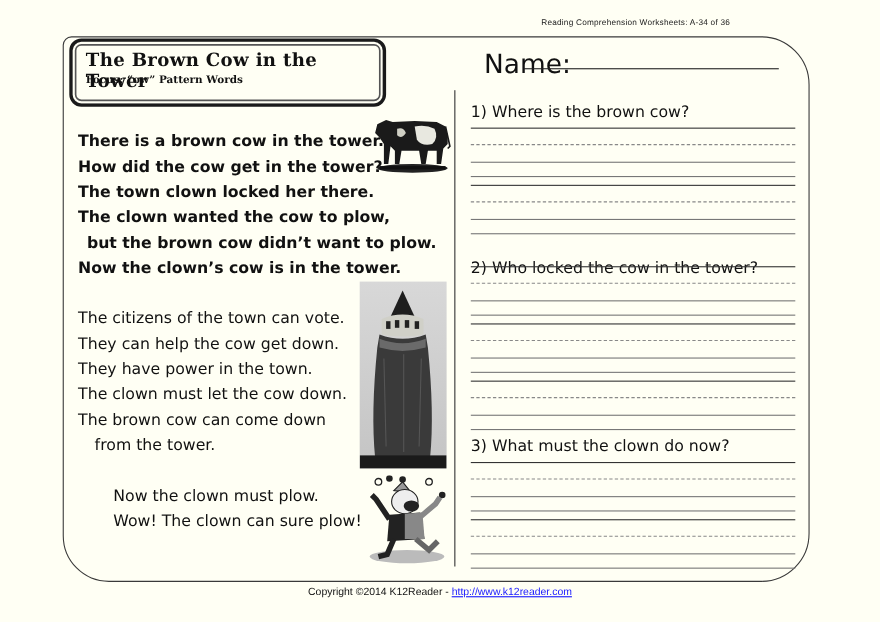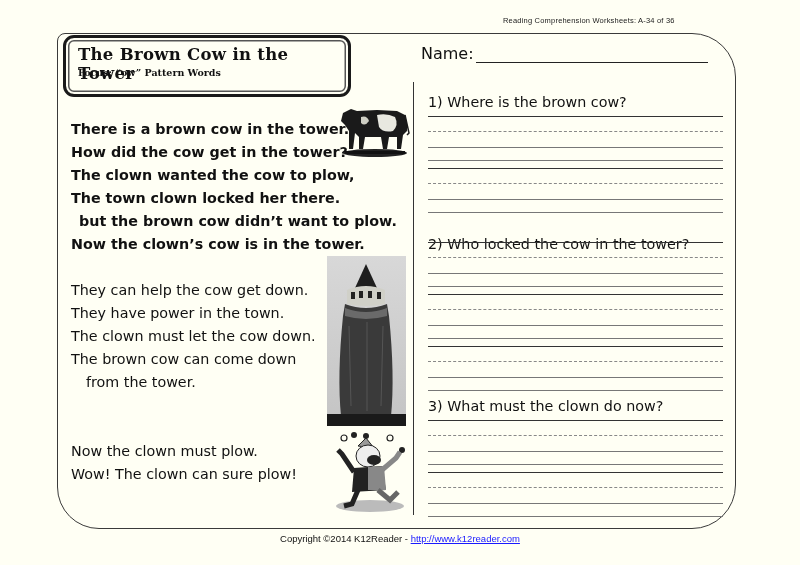--- a/index.html
+++ b/index.html
@@ -6,21 +6,20 @@
     body {
       width:800px; height:565px; position:relative; overflow:hidden;
       background:#fffff4;
       font-family:"DejaVu Sans", sans-serif;
       color:#111;
     }
     .header-ref {
       position:absolute; left:492px; top:16px;
       font-family:"Liberation Sans", sans-serif; font-size:7.5px; color:#222;
       letter-spacing:0.2px;
-      margin-left:11px;
     }
     .frame {
       position:absolute; left:57px; top:33px; width:679px; height:496px;
       border:1.5px solid #3a3a3a;
       border-radius:8px 44px 44px 42px;
       box-sizing:border-box;
     }
     .title-box {
       position:absolute; left:63px; top:35px; width:288px; height:62px;
       border:3px solid #1a1a1a; border-radius:11px;
@@ -30,21 +29,21 @@
     .title-main {
       position:absolute; left:12px; top:7px;
       font-family:"DejaVu Serif", serif; font-weight:bold; font-size:16.5px;
       letter-spacing:0.3px; color:#111;
     }
     .title-sub {
       position:absolute; left:12px; top:29px;
       font-family:"DejaVu Serif", serif; font-weight:bold; font-size:9.5px; color:#111;
     }
     .name-label {
-      position:absolute; left:421px; top:44px; font-size:16px; color:#111;
+      position:absolute; left:440px; top:44px; font-size:24px; color:#111;
     }
     .name-line {
       position:absolute; left:476px; top:62px; width:232px; border-bottom:1.5px solid #222;
     }
     .divider {
       position:absolute; left:413px; top:82px; height:433px; border-left:1.2px solid #333;
     }
     .story {
       position:absolute; left:71px; font-size:14.3px; line-height:23px; color:#111;
     }
@@ -79,35 +78,36 @@
 </div>
 
 <div class="name-label">Name:</div>
 <div class="name-line"></div>
 
 <div class="divider"></div>
 
 <div class="story" style="top:118px;font-weight:bold;">
   <p>There is a brown cow in the tower.</p>
   <p>How did the cow get in the tower?</p>
+  <p>The town clown locked her there.</p>
   <p>The clown wanted the cow to plow,</p>
-  <p>The town clown locked her there.</p>
   <p class="indent1">but the brown cow didn’t want to plow.</p>
   <p>Now the clown’s cow is in the tower.</p>
 </div>
 
 <div class="story" style="top:279px;">
+  <p>The citizens of the town can vote.</p>
   <p>They can help the cow get down.</p>
   <p>They have power in the town.</p>
   <p>The clown must let the cow down.</p>
   <p>The brown cow can come down</p>
   <p class="indent2">from the tower.</p>
 </div>
 
-<div class="story" style="top:440px;">
+<div class="story" style="top:440px;margin-left:32px;">
   <p>Now the clown must plow.</p>
   <p>Wow! The clown can sure plow!</p>
 </div>
 
 <div class="img-box" style="left:337px; top:103px; width:74px; height:56px;">
   <svg width="74" height="56" viewBox="0 0 74 56">
     <ellipse cx="38" cy="50" rx="32" ry="4" fill="#222"></ellipse>
     <rect x="8" y="48" width="60" height="3" fill="#111"></rect>
     <path d="M6,10 L14,6 L20,8 L40,7 L60,8 L68,12 L70,20 L70,28 L66,32 L64,46 L60,46 L60,34 L52,34 L50,46 L46,46 L44,34 L28,34 L26,46 L22,46 L22,34 L18,30 L16,46 L12,46 L12,28 L8,22 L4,18 Z" fill="#1a1a1a"></path>
     <path d="M40,12 Q50,10 58,14 Q62,22 56,28 Q46,30 42,24 Z" fill="#e8e8e0"></path>

